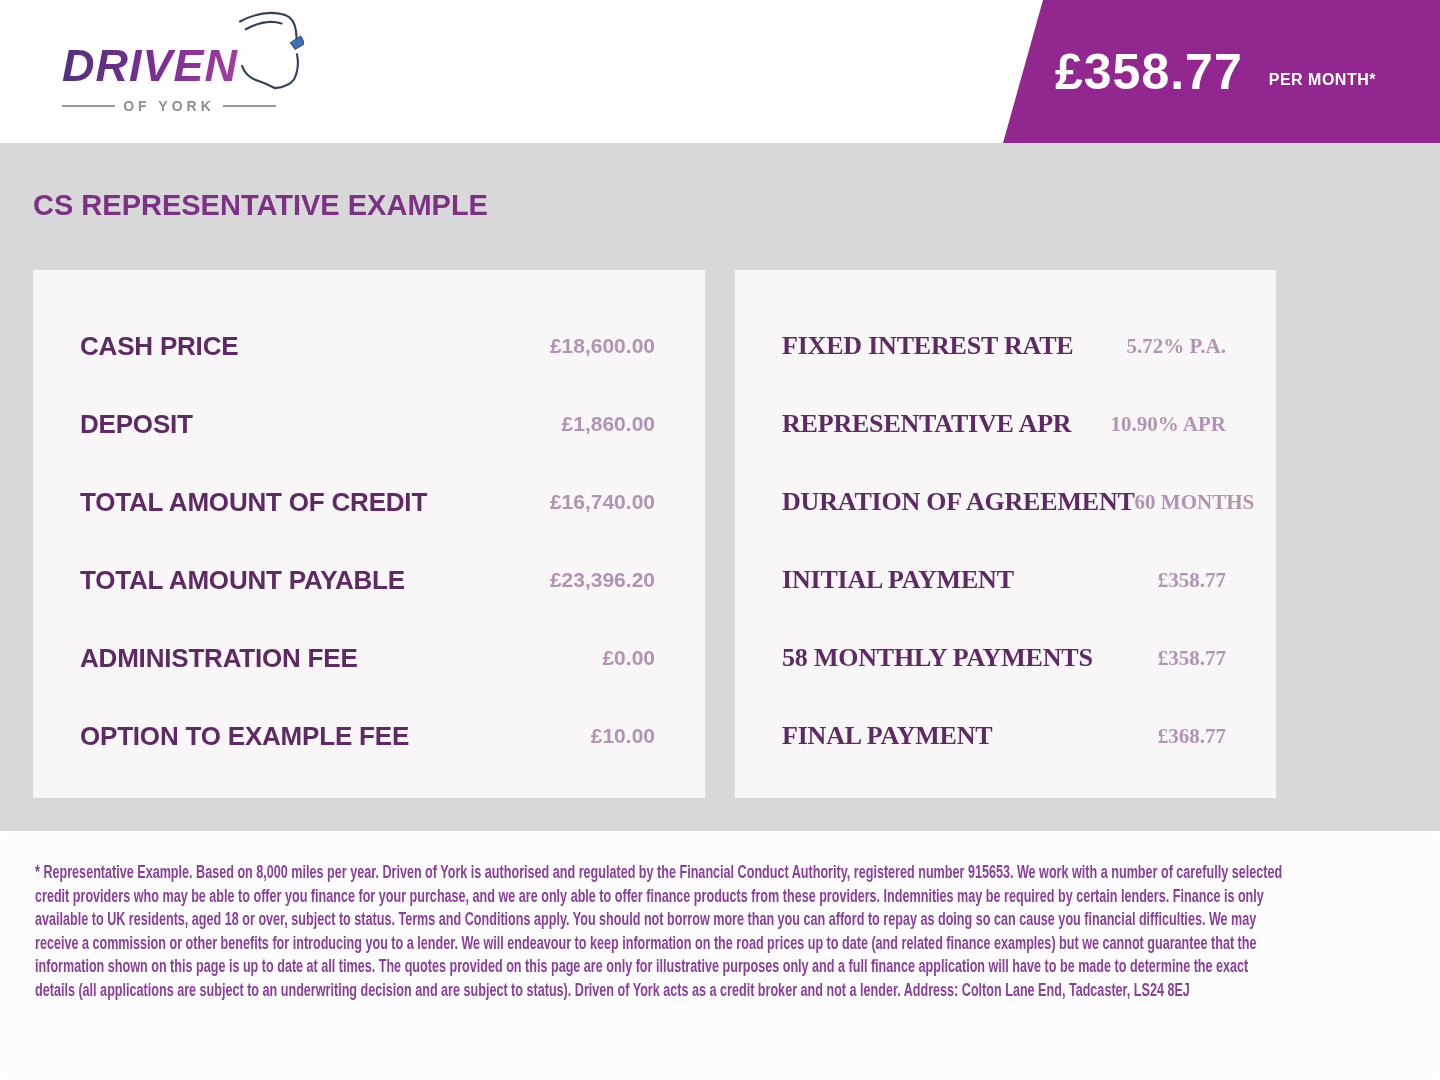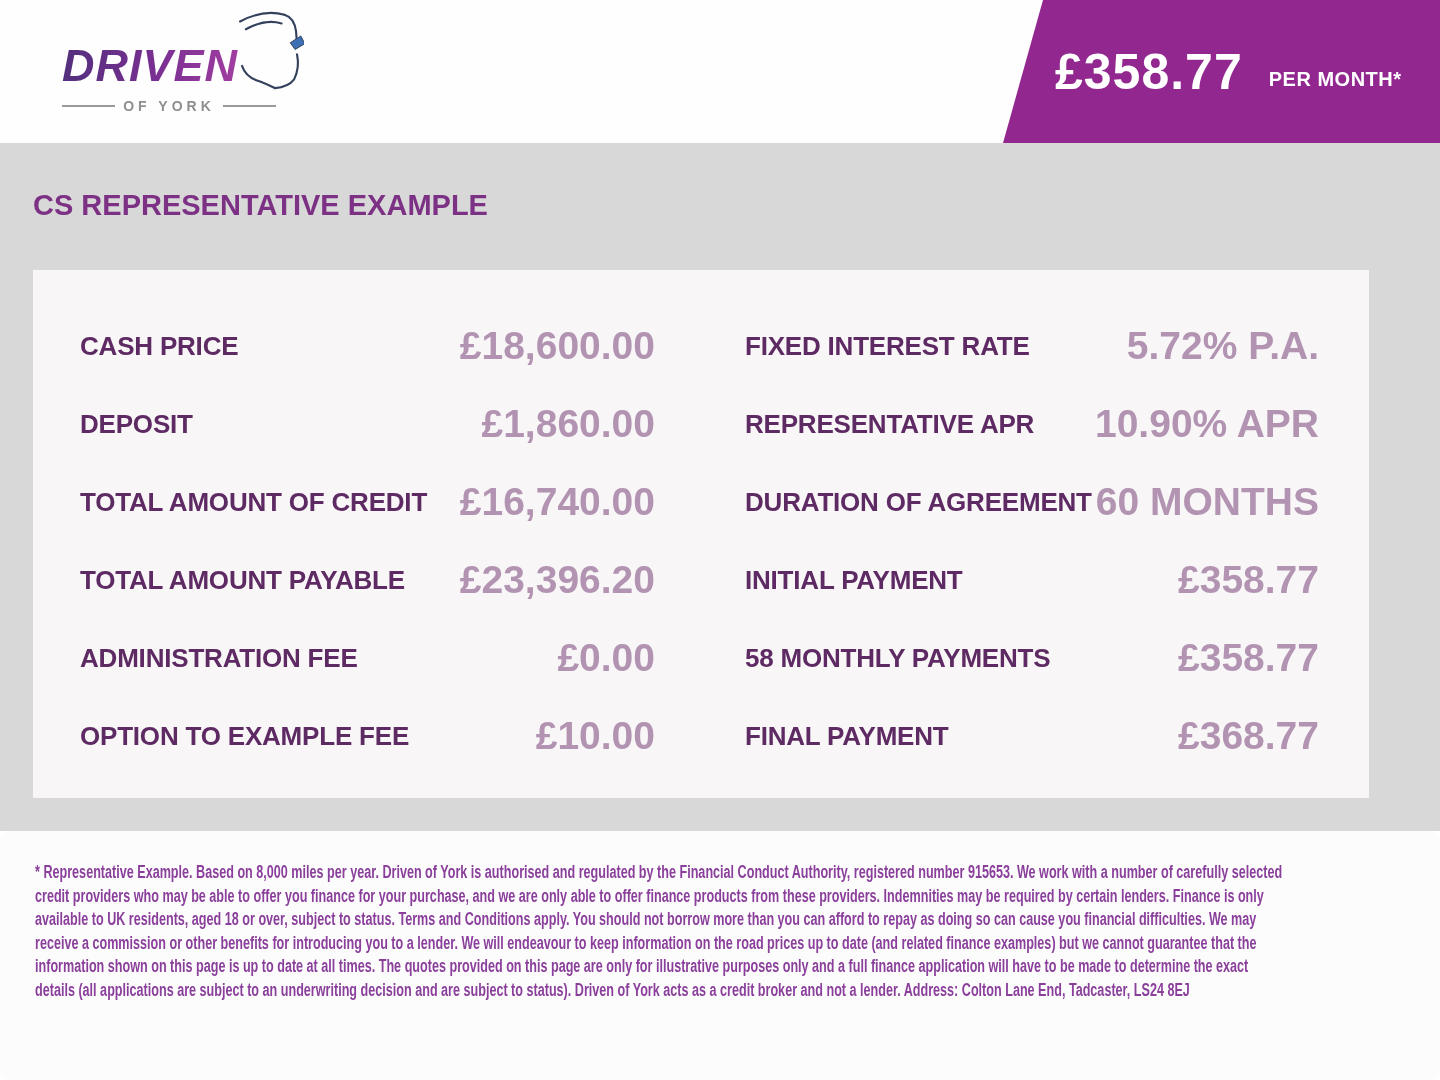--- a/index.html
+++ b/index.html
@@ -20,35 +20,35 @@
   .logo-sub{display:flex;align-items:center;width:214px;margin-top:10px;}
   .rule{flex:1;height:2px;background:#9a9a9a;}
   .of-york{margin:0 8px;font-size:14px;font-weight:600;letter-spacing:4px;color:#8f8f8f;}
 
   .banner{
     position:absolute;right:0;top:0;width:437px;height:143px;background:#92278f;
     clip-path:polygon(40px 0,100% 0,100% 100%,0 100%);
     display:flex;align-items:center;box-sizing:border-box;padding-left:52px;gap:26px;
   }
   .amount{font-size:50px;font-weight:800;color:#fff;letter-spacing:1px;line-height:1;}
-  .period{font-size:20px;font-weight:700;color:#fff;margin-top:16px;letter-spacing:.5px;}
+  .period{font-size:16px;font-weight:700;color:#fff;margin-top:16px;letter-spacing:.5px;}
 
   
   .gray{position:absolute;top:143px;left:0;width:1440px;height:688px;background:#d9d8d8;}
   .title{position:absolute;left:33px;top:46px;margin:0;font-size:29px;font-weight:700;color:#7c3185;}
   .card{
     position:absolute;top:127px;height:528px;background:#f8f6f7;box-sizing:border-box;
     display:flex;flex-direction:column;justify-content:space-between;
     padding:48px 50px 34px 47px;
   }
   .card-left{left:33px;width:672px;gap:18px;}
-  .card-right{left:698px;width:671px;}
+  .card-right{left:735px;width:541px;font-family:Liberation Serif, serif;}
   .row{display:flex;justify-content:space-between;align-items:center;height:56px;}
   .lbl{font-size:26px;font-weight:700;color:#5e2a63;letter-spacing:-0.2px;white-space:nowrap;}
-  .val{font-size:39px;font-weight:700;color:#b294b2;white-space:nowrap;}
+  .val{font-size:21px;font-weight:700;color:#b294b2;white-space:nowrap;}
 
   
   .footer{position:absolute;top:831px;left:0;width:1440px;height:249px;background:#fdfcfd;border-radius:11px;}
   .disclaimer{position:absolute;left:35px;top:30px;}
   .disc-line{
     white-space:nowrap;font-size:17.5px;font-weight:700;color:#8a3f9b;line-height:23.5px;
     transform:scaleX(0.72);transform-origin:left center;
   }
 </style>
 </head>

